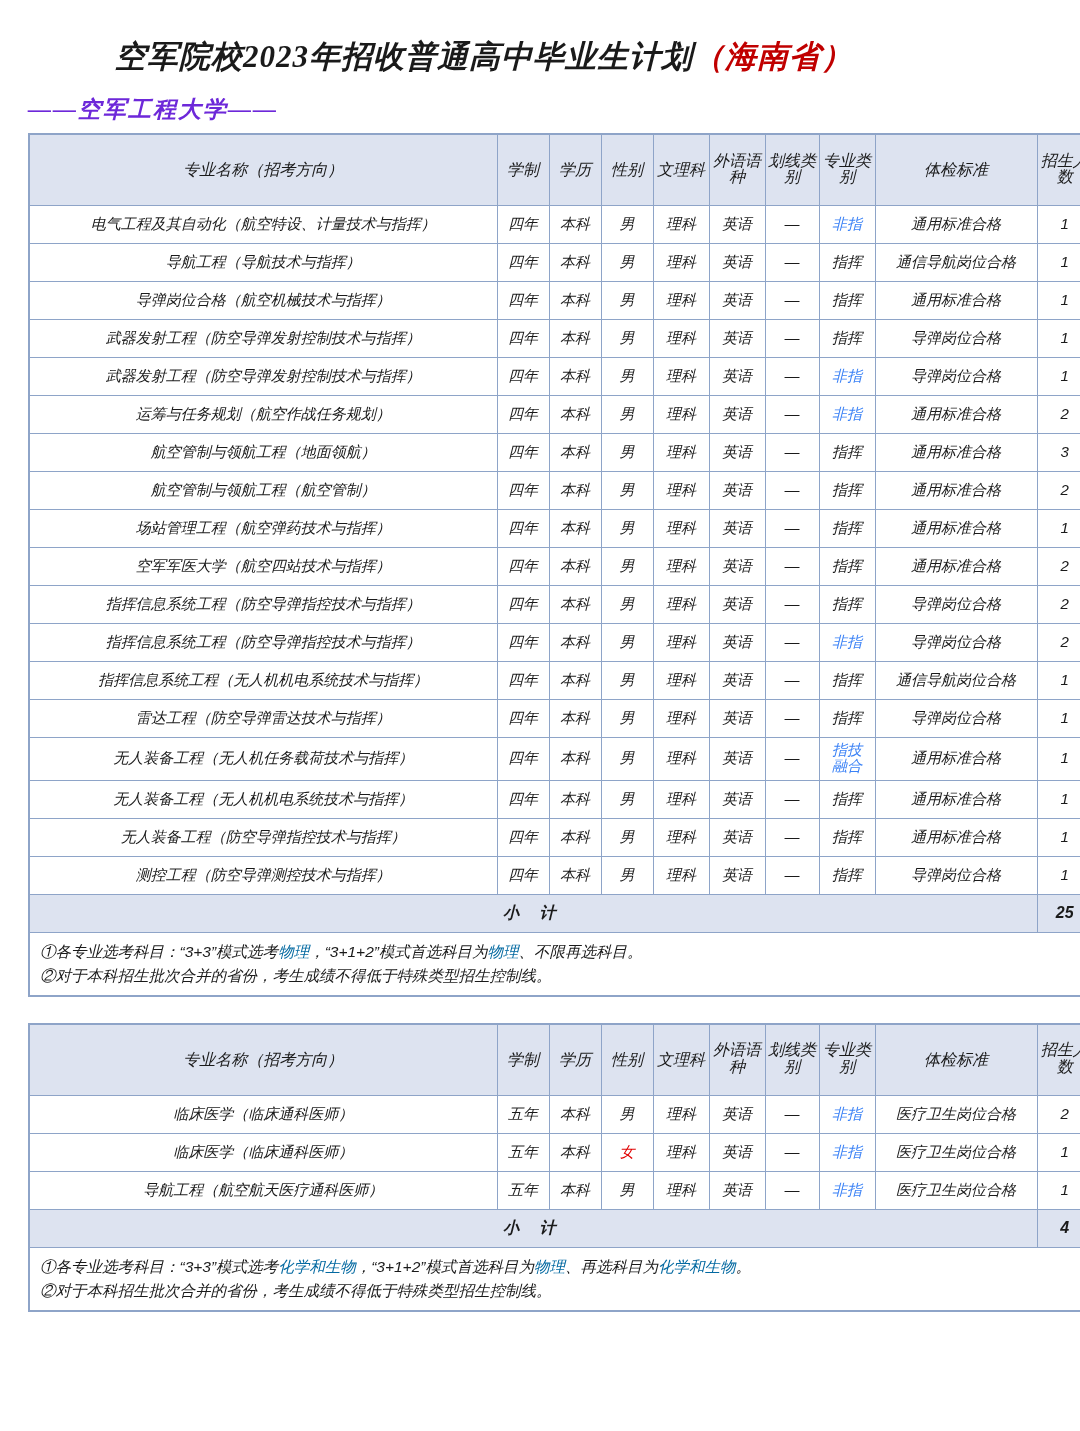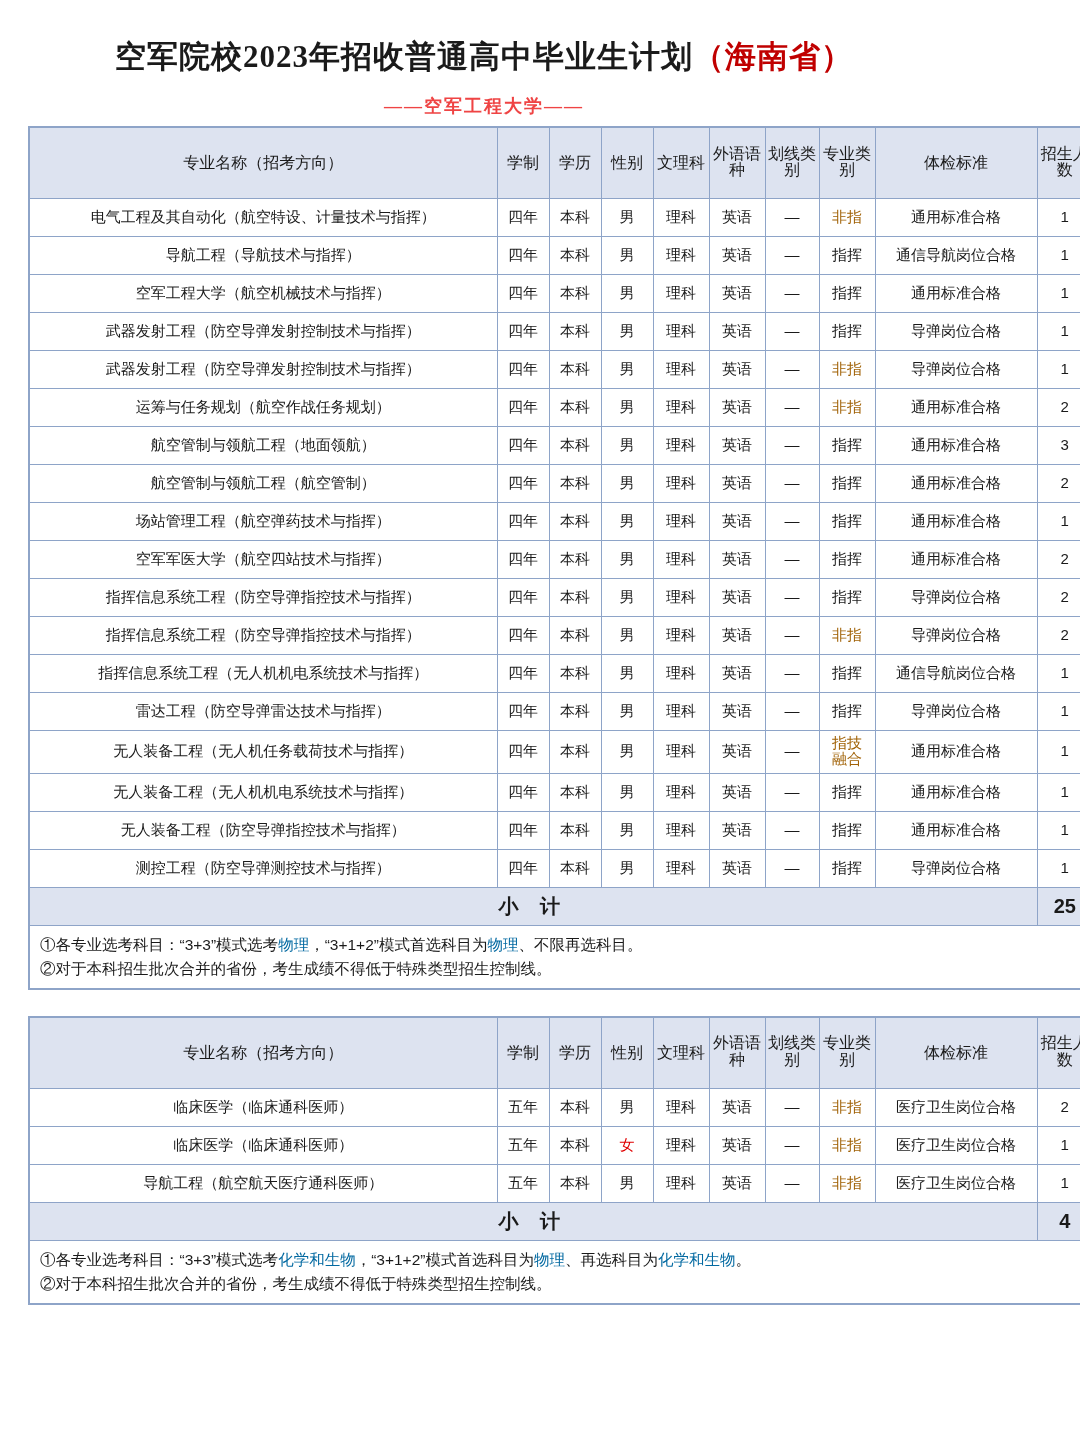--- a/index.html
+++ b/index.html
@@ -10,37 +10,38 @@
   body {
     width: 1080px;
     min-height: 1431px;
     font-family: "Liberation Sans", sans-serif;
     color: #1a1a1a;
   }
   .page {
     width: 968px;
     box-sizing: border-box;
     padding: 30px 28px 20px 28px;
+    font-style: italic;
   }
   .main-title {
     text-align: center;
     font-size: 31px;
     font-weight: bold;
     letter-spacing: 1px;
     margin: 6px 0 16px 0;
     font-family: "Liberation Serif", serif;
   }
   .main-title .prov {
     color: #c00000;
   }
   .section-title {
-    text-align: center;
-    font-size: 18px;
+    text-align: left;
+    font-size: 23px;
     font-weight: bold;
-    color: #ef4444;
+    color: #6d28d9;
     margin: 10px 0 8px 0;
     font-family: "Liberation Serif", serif;
     letter-spacing: 2px;
   }
   table.plan {
     border-collapse: collapse;
     width: 1012px;
     margin: 0 auto;
     table-layout: fixed;
     border: 2px solid #8ea4c8;
@@ -68,27 +69,27 @@
     line-height: 1.05;
   }
   td.major {
     text-align: left;
     padding-left: 12px;
     font-size: 16px;
     white-space: nowrap;
     margin-left: 6px;
   }
   tbody tr { height: 38px; }
-  td.green { color: #a16207; }
+  td.green { color: #3b82f6; }
   td.red { color: #e00000; }
   tr.subtotal td {
     background: #dde3f0;
     font-weight: bold;
     letter-spacing: 8px;
-    font-size: 20px;
+    font-size: 16px;
   }
   tr.subtotal td.num {
     letter-spacing: 0;
   }
   tr.notes td {
     text-align: left;
     padding: 7px 10px 7px 10px;
     font-size: 15.5px;
     line-height: 1.55;
     background: #ffffff;
@@ -163,21 +164,21 @@
           <td>本科</td>
           <td>男</td>
           <td>理科</td>
           <td>英语</td>
           <td>—</td>
           <td class="">指挥</td>
           <td>通信导航岗位合格</td>
           <td>1</td>
         </tr>
         <tr>
-          <td class="major">空军工程大学（航空机械技术与指挥）</td>
+          <td class="major">导弹岗位合格（航空机械技术与指挥）</td>
           <td>四年</td>
           <td>本科</td>
           <td>男</td>
           <td>理科</td>
           <td>英语</td>
           <td>—</td>
           <td class="">指挥</td>
           <td>通用标准合格</td>
           <td>1</td>
         </tr>

